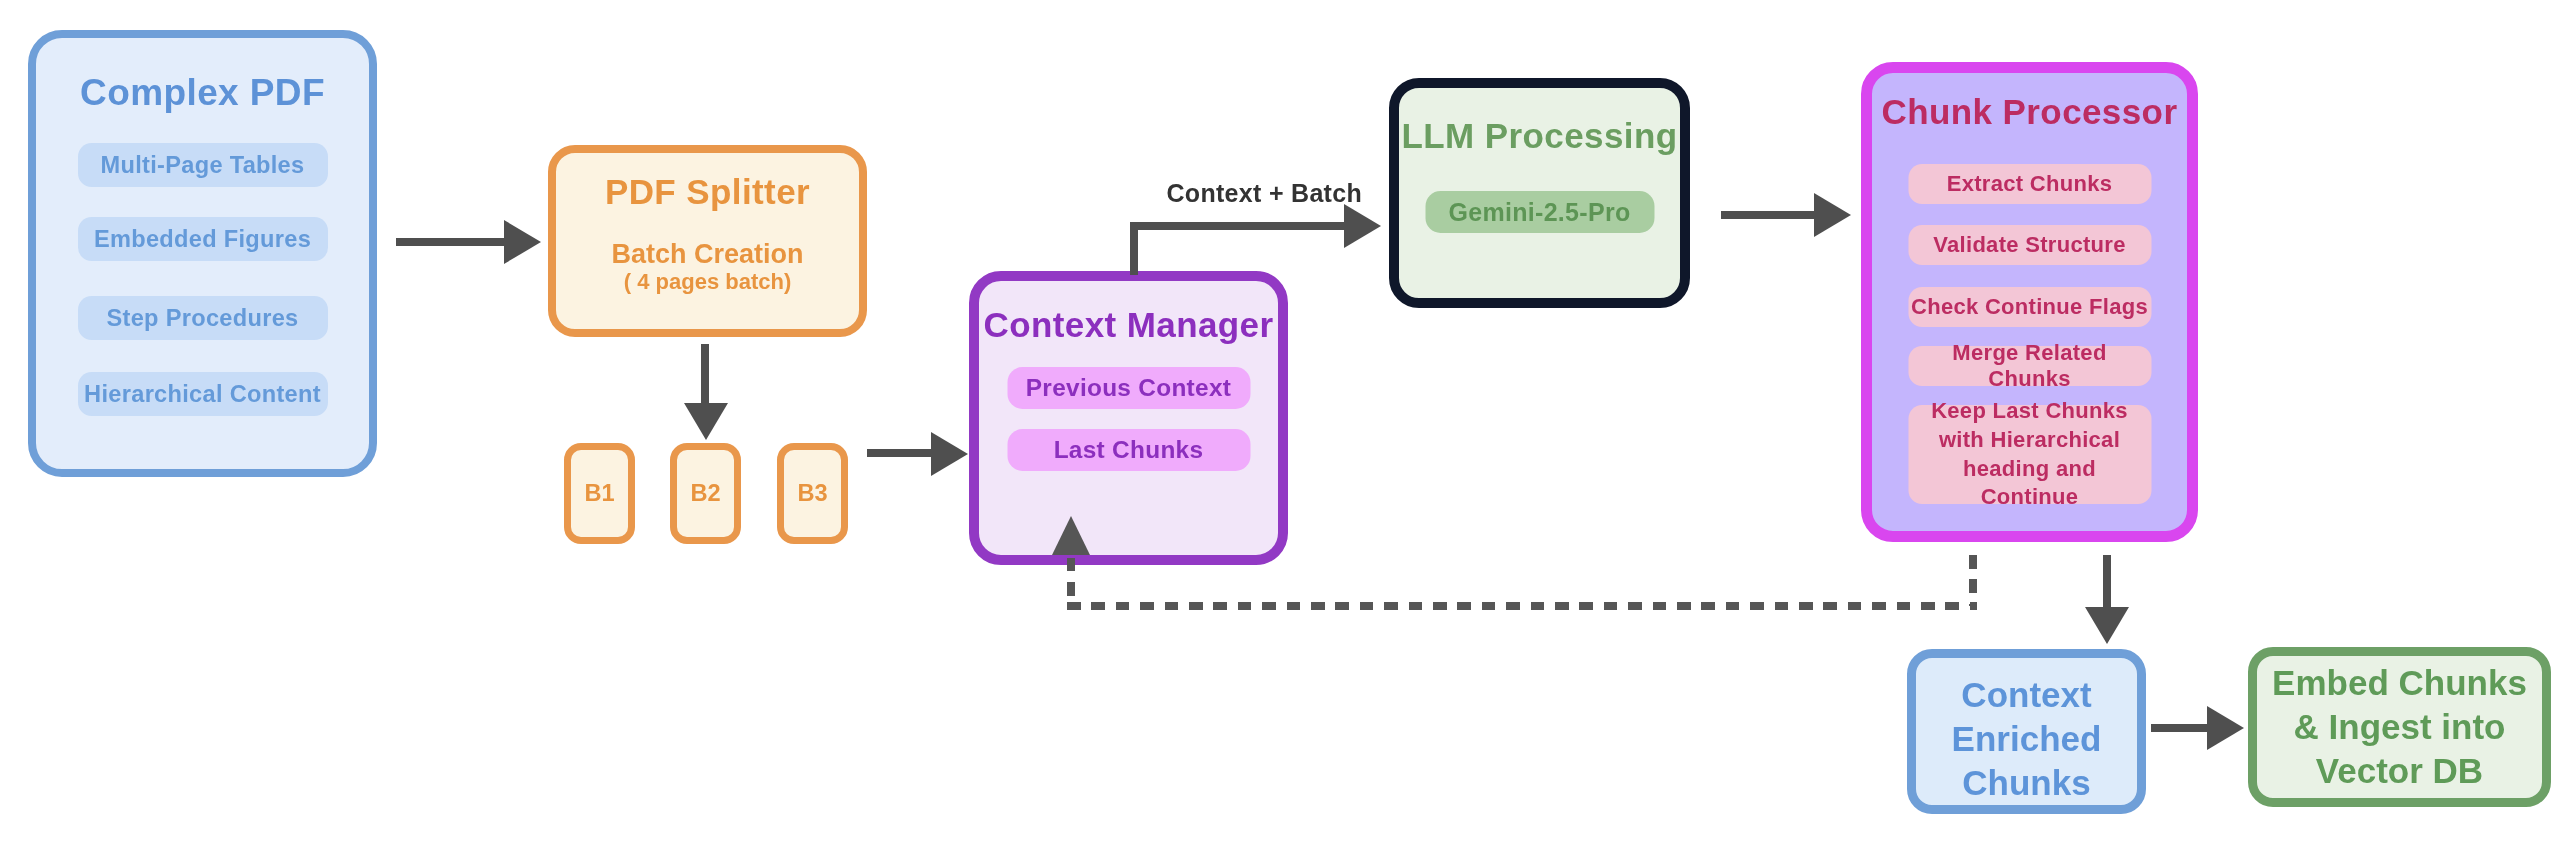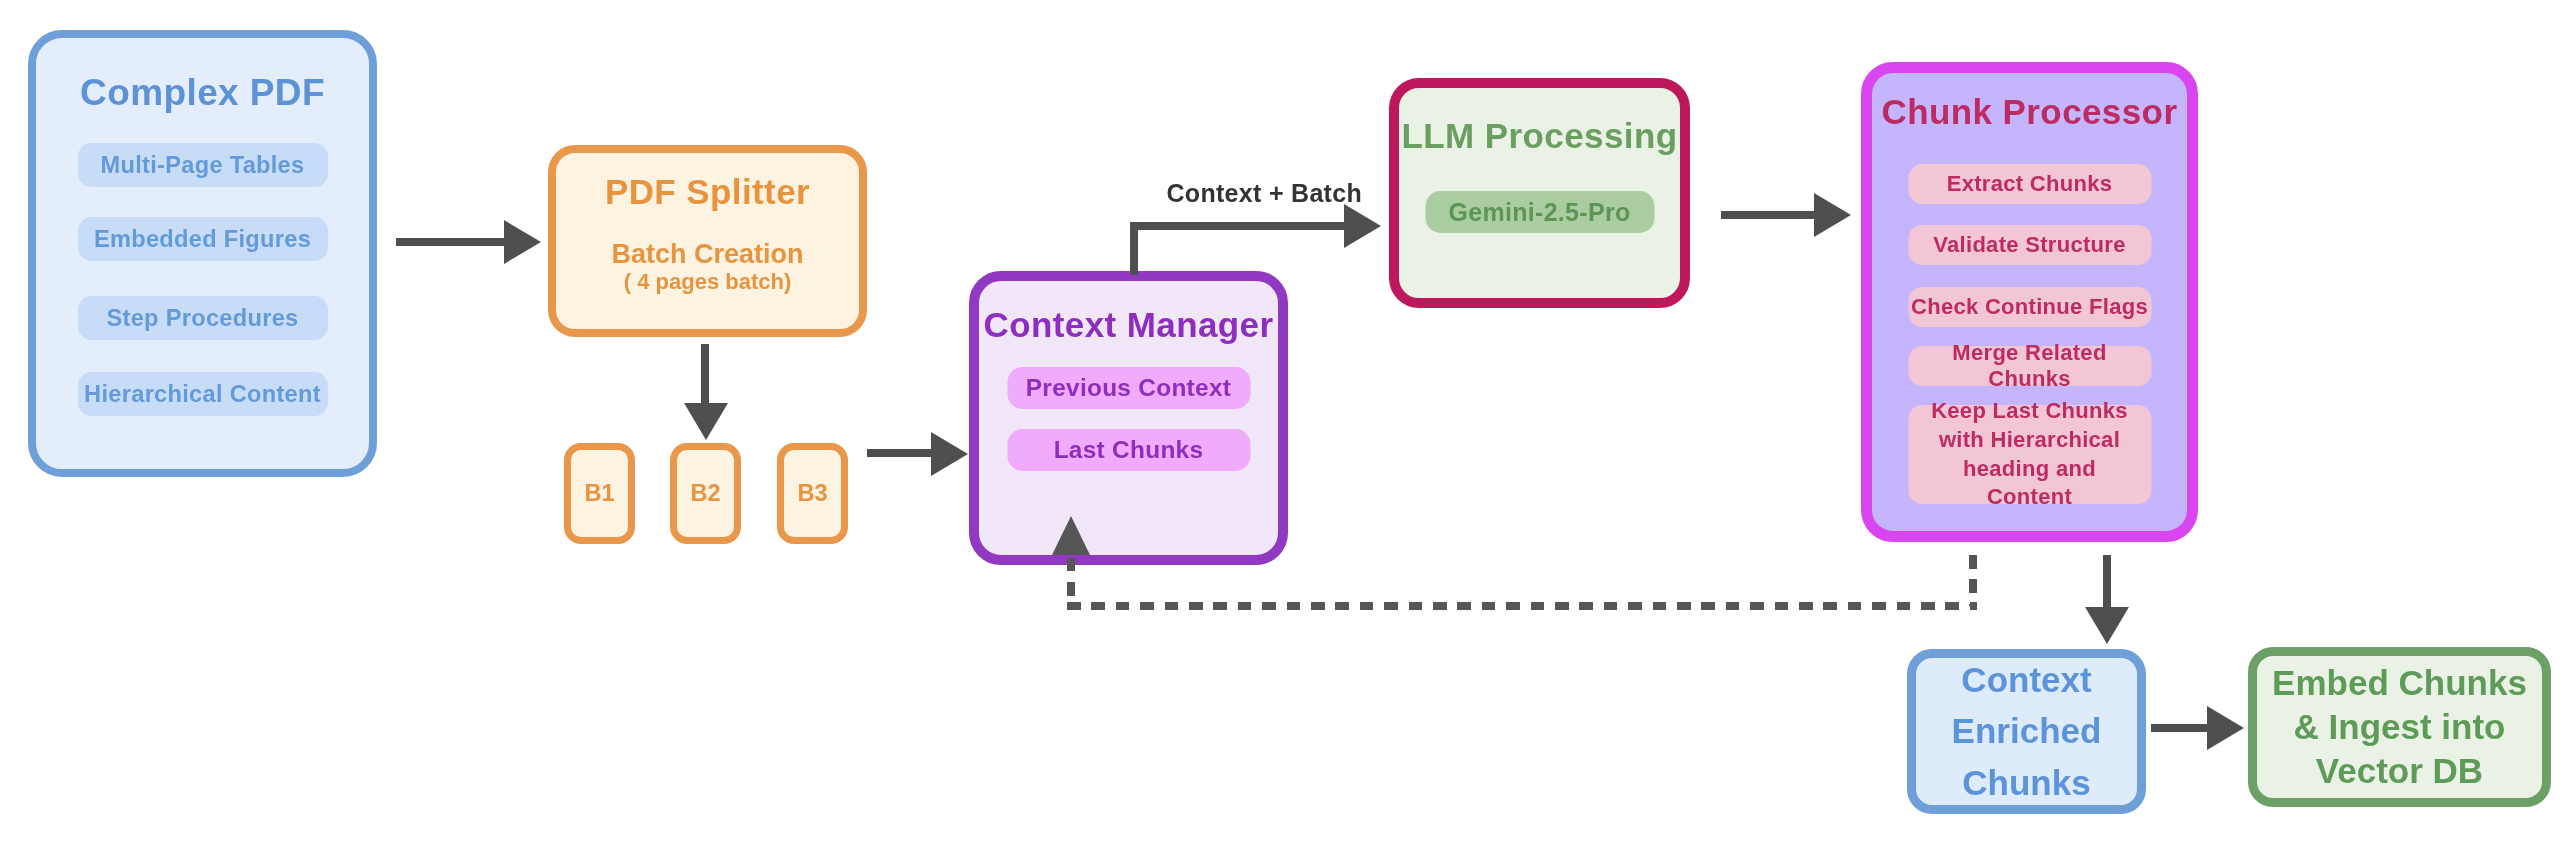--- a/index.html
+++ b/index.html
@@ -38,40 +38,40 @@
   
   #context-manager{left:969px;top:271px;width:319px;height:294px;background:#f2e6f9;
     border:10px solid #9239c4;border-radius:32px;}
   #context-manager .title{top:25px;font-size:35px;color:#8c2fbe;}
   #context-manager .pill{width:243px;height:42px;background:#f0abfc;border-radius:15px;
     font-size:24.4px;color:#8c2fbe;}
   #cm-pill-0{top:86px}#cm-pill-1{top:148px}
 
   
   #llm-processing{left:1389px;top:78px;width:301px;height:230px;background:#e9f2e5;
-    border:10px solid #be185d;border-radius:30px;padding-left:31px;}
+    border:10px solid #0f172a;border-radius:30px;padding-left:31px;}
   #llm-processing .title{top:29px;font-size:35px;color:#6b9e61;}
   #llm-processing .pill{width:229px;height:42px;background:#a9cda1;border-radius:15px;
     font-size:25px;color:#5d9555;}
   #llm-pill-0{top:103px}
 
   
   #chunk-processor{left:1861px;top:62px;width:337px;height:480px;background:#c4b5fd;
     border:11px solid #d946ef;border-radius:32px;}
   #chunk-processor .title{top:20px;font-size:35px;color:#bc2c62;}
   #chunk-processor .pill{width:243px;background:#f3c6d6;border-radius:13.5px;
     font-size:22px;color:#bc2c62;}
   #ch-pill-0{top:91px;height:40px}#ch-pill-1{top:152px;height:40px}
   #ch-pill-2{top:214px;height:40px}#ch-pill-3{top:273px;height:40px}
   #ch-pill-4{top:332px;height:99px;line-height:1.3;padding:5px 11.8px;}
 
   
   #context-enriched{left:1907px;top:649px;width:239px;height:165px;background:#ddebfa;
     border:9.3px solid #6f9fd8;border-radius:25px;
-    display:flex;flex-direction:column;align-items:center;justify-content:space-between;
+    display:flex;flex-direction:column;align-items:center;justify-content:flex-end;
     font-size:35px;line-height:1.26;color:#5d94d9;text-align:center;}
   
   #embed-chunks{left:2248px;top:647px;width:303px;height:160px;background:#e9f2e5;
     border:9.3px solid #6da066;border-radius:25px;
     display:flex;flex-direction:column;align-items:center;justify-content:center;
     font-size:35px;line-height:1.26;color:#5f9b58;text-align:center;}
 
   
   .shaft{position:absolute;background:#4f4f4f;}
   .head-right{position:absolute;width:0;height:0;
@@ -151,21 +151,21 @@
     <div class="title">LLM Processing</div>
     <div class="pill" id="llm-pill-0">Gemini-2.5-Pro</div>
   </section>
 
   <section class="node" id="chunk-processor">
     <div class="title">Chunk Processor</div>
     <div class="pill" id="ch-pill-0">Extract Chunks</div>
     <div class="pill" id="ch-pill-1">Validate Structure</div>
     <div class="pill" id="ch-pill-2">Check Continue Flags</div>
     <div class="pill" id="ch-pill-3">Merge Related Chunks</div>
-    <div class="pill" id="ch-pill-4">Keep Last  Chunks with Hierarchical heading and Content</div>
+    <div class="pill" id="ch-pill-4">Keep Last  Chunks with Hierarchical heading and Continue</div>
   </section>
 
   <section class="node" id="context-enriched">
     <div>Context</div>
     <div>Enriched</div>
     <div>Chunks</div>
   </section>
 
   <section class="node" id="embed-chunks">
     <div>Embed Chunks</div>

